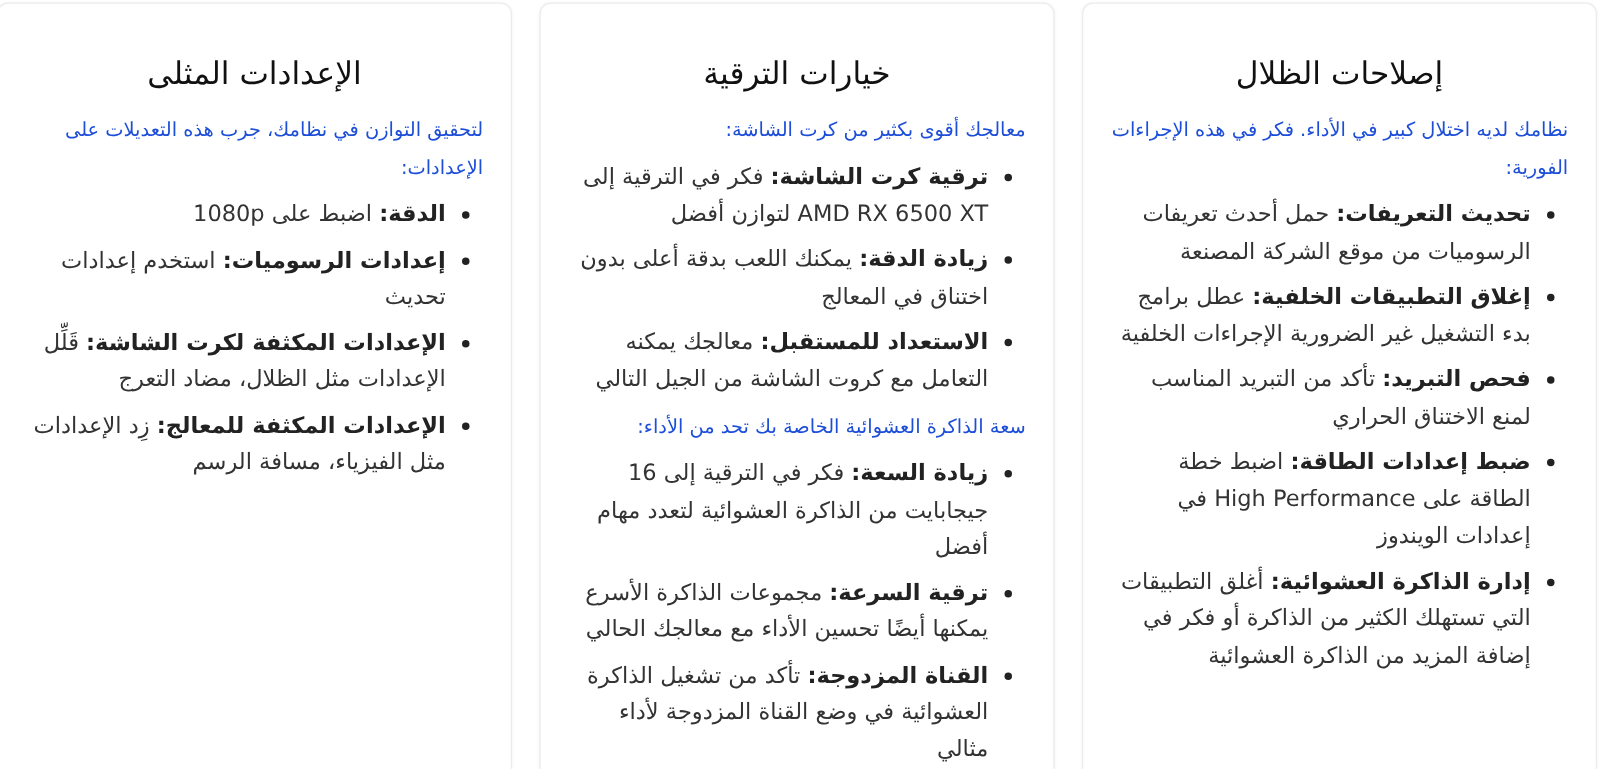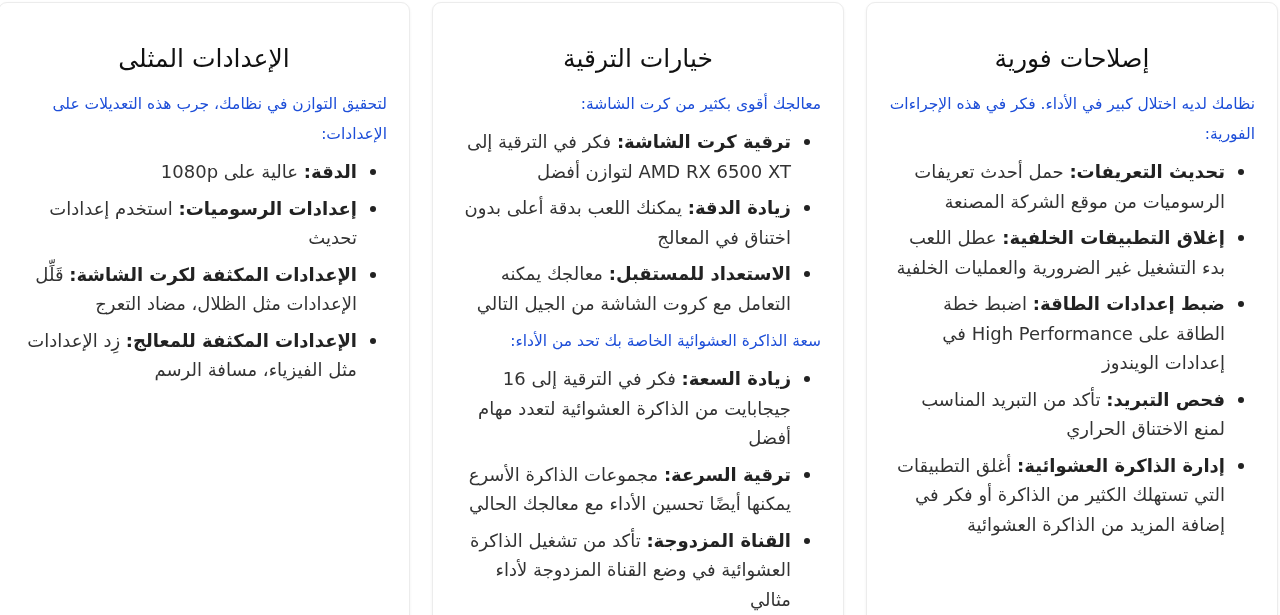--- a/index.html
+++ b/index.html
@@ -73,27 +73,27 @@
       font-weight: 700;
       color: #222222;
     }
   </style>
 </head>
 <body>
 
 <div class="cards">
 
   <section class="card">
-    <h2>إصلاحات فورية</h2>
+    <h2>إصلاحات الظلال</h2>
     <p>نظامك لديه اختلال كبير في الأداء. فكر في هذه الإجراءات الفورية:</p>
     <ul>
       <li><b>تحديث التعريفات:</b><span> حمل أحدث تعريفات الرسوميات من موقع الشركة المصنعة</span></li>
-      <li><b>إغلاق التطبيقات الخلفية:</b><span> عطل اللعب بدء التشغيل غير الضرورية والعمليات الخلفية</span></li>
+      <li><b>إغلاق التطبيقات الخلفية:</b><span> عطل برامج بدء التشغيل غير الضرورية الإجراءات الخلفية</span></li>
+      <li><b>فحص التبريد:</b><span> تأكد من التبريد المناسب لمنع الاختناق الحراري</span></li>
       <li><b>ضبط إعدادات الطاقة:</b><span> اضبط خطة الطاقة على High Performance في إعدادات الويندوز</span></li>
-      <li><b>فحص التبريد:</b><span> تأكد من التبريد المناسب لمنع الاختناق الحراري</span></li>
       <li><b>إدارة الذاكرة العشوائية:</b><span> أغلق التطبيقات التي تستهلك الكثير من الذاكرة أو فكر في إضافة المزيد من الذاكرة العشوائية</span></li>
     </ul>
   </section>
 
   <section class="card">
     <h2>خيارات الترقية</h2>
     <p>معالجك أقوى بكثير من كرت الشاشة:</p>
     <ul>
       <li><b>ترقية كرت الشاشة:</b><span> فكر في الترقية إلى AMD RX 6500 XT لتوازن أفضل</span></li>
       <li><b>زيادة الدقة:</b><span> يمكنك اللعب بدقة أعلى بدون اختناق في المعالج</span></li>
@@ -104,20 +104,20 @@
       <li><b>زيادة السعة:</b><span> فكر في الترقية إلى 16 جيجابايت من الذاكرة العشوائية لتعدد مهام أفضل</span></li>
       <li><b>ترقية السرعة:</b><span> مجموعات الذاكرة الأسرع يمكنها أيضًا تحسين الأداء مع معالجك الحالي</span></li>
       <li><b>القناة المزدوجة:</b><span> تأكد من تشغيل الذاكرة العشوائية في وضع القناة المزدوجة لأداء مثالي</span></li>
     </ul>
   </section>
 
   <section class="card">
     <h2>الإعدادات المثلى</h2>
     <p>لتحقيق التوازن في نظامك، جرب هذه التعديلات على الإعدادات:</p>
     <ul>
-      <li><b>الدقة:</b><span> عالية على 1080p</span></li>
+      <li><b>الدقة:</b><span> اضبط على 1080p</span></li>
       <li><b>إعدادات الرسوميات:</b><span> استخدم إعدادات تحديث</span></li>
       <li><b>الإعدادات المكثفة لكرت الشاشة:</b><span> قَلِّل الإعدادات مثل الظلال، مضاد التعرج</span></li>
       <li><b>الإعدادات المكثفة للمعالج:</b><span> زِد الإعدادات مثل الفيزياء، مسافة الرسم</span></li>
     </ul>
   </section>
 
 </div>
 
 </body></html>

